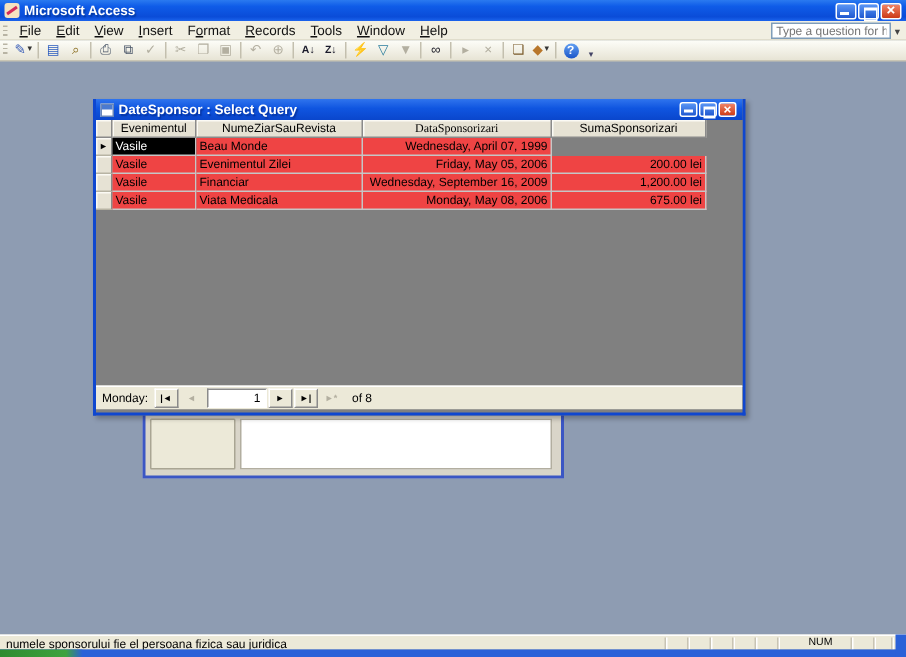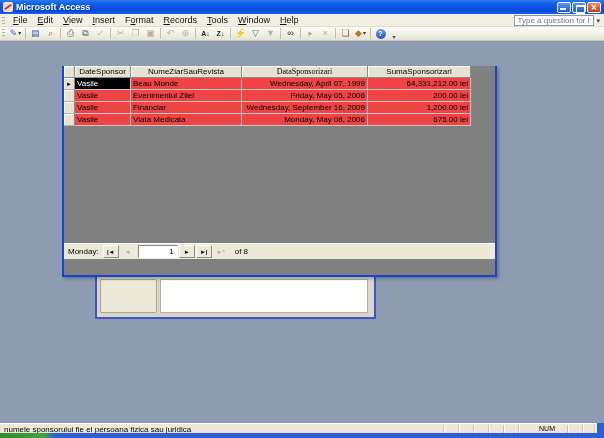--- a/index.html
+++ b/index.html
@@ -236,35 +236,43 @@
       </span>
       <span class="tb-end">▾</span>
     </div>
 
   <div class="form-window">
     <div class="form-beige"></div>
     <div class="form-white"></div>
   </div>
 
   <div class="query-window">
+    <div class="qw-titlebar">
+      <span class="qw-icon"></span>
+      <span class="qw-title">DateSponsor : Select Query</span>
+      <span class="qw-ctrls">
+        <span class="wbtn min"></span>
+        <span class="wbtn max"></span>
+        <span class="wbtn close"></span>
+      </span>
+    </div>
     <div class="qw-content">
       <div class="grid" id="grid">
           <div class="grow">
             <div class="hcell" style="width: 11px;"></div>
-            <div class="hcell" style="width: 56px;">DateSponsor</div>
+            <div class="hcell" style="width: 56px;">Evenimentul</div>
             <div class="hcell" style="width: 111px;">NumeZiarSauRevista</div>
             <div class="hcell" style="width: 126px; font-family: Liberation Serif, serif;">DataSponsorizari</div>
             <div class="hcell" style="width: 103px;">SumaSponsorizari</div>
           </div>
           <div class="grow">
             <div class="selcell" style="width: 11px;">►</div>
             <div class="dcell selected" style="width: 56px;">Vasile</div>
             <div class="dcell" style="width: 111px;">Beau Monde</div>
             <div class="dcell al-right" style="width: 126px;">Wednesday, April 07, 1999</div>
-            <div class="dcell al-right" style="width: 103px;">64,331,212.00 lei</div>
           </div>
           <div class="grow">
             <div class="selcell" style="width: 11px;"></div>
             <div class="dcell" style="width: 56px;">Vasile</div>
             <div class="dcell" style="width: 111px;">Evenimentul Zilei</div>
             <div class="dcell al-right" style="width: 126px;">Friday, May 05, 2006</div>
             <div class="dcell al-right" style="width: 103px; text-align: center;">200.00 lei</div>
           </div>
           <div class="grow">
             <div class="selcell" style="width: 11px;"></div>

